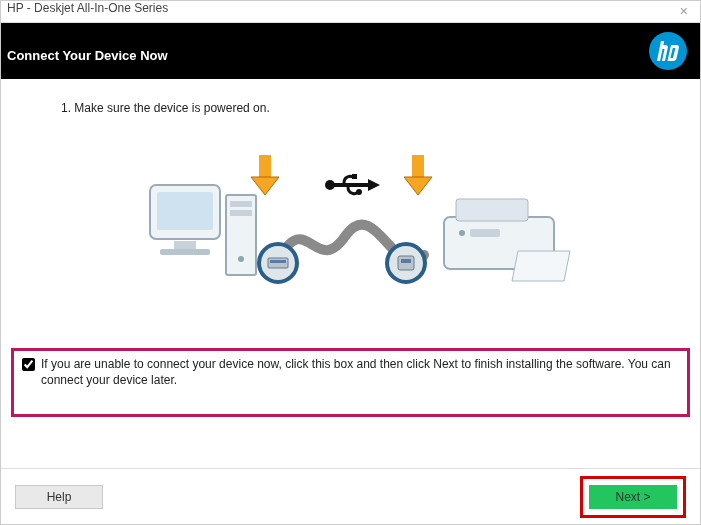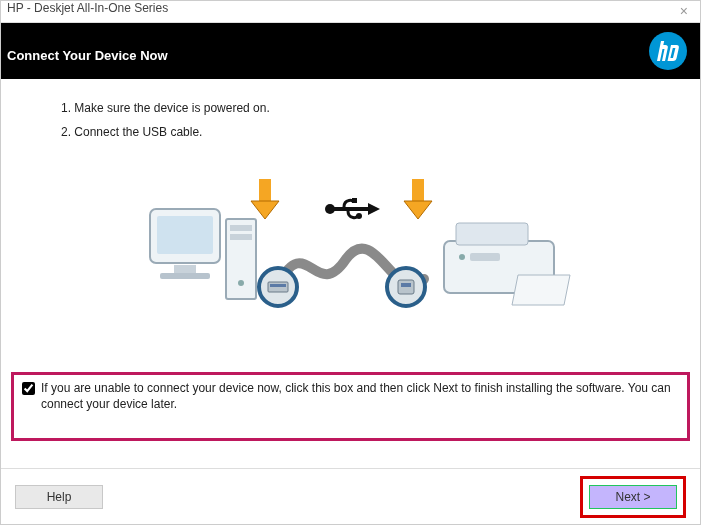--- a/index.html
+++ b/index.html
@@ -96,22 +96,22 @@
       color: #9a9a9a;
       cursor: default;
     }
     .spacer { flex: 1; }
     .next-wrap {
       border: 3px solid #d50000;
       padding: 6px;
       display: inline-flex;
     }
     .btn-next {
-      border: 1px solid #22c55e;
-      background: #c4b5fd;
+      border: 5px solid #22c55e;
+      background: #22c55e;
     }
   </style>
 </head>
 <body>
 
 <div class="titlebar">
   <span class="titlebar-title">HP - Deskjet All-In-One Series</span>
   <span class="titlebar-close">×</span>
 </div>
 
@@ -124,24 +124,20 @@
       <path d="M24 14 L28.5 14 C30.5 14 31.2 15.2 30.8 17 L28.6 27 C28.2 28.8 27 30 25 30 L19.5 30 L23 14 Z M24.8 17 L22.4 27 L25 27 L27.4 17 Z"></path>
     </g>
   </svg>
 </div>
 
 <div class="content">
   <div class="step">
     <span>1.</span>
     <span>Make sure the device is powered on.</span>
   </div>
-  <div class="step">
-    <span>2.</span>
-    <span>Connect the USB cable.</span>
-  </div>
 
   <div class="illustration-wrap">
     <svg class="illustration" viewBox="0 0 430 160">
 
       <g transform="translate(105,0)">
         <rect x="8" y="0" width="12" height="22" fill="#f5a623"></rect>
         <path d="M0 22 L28 22 L14 40 Z" fill="#f5a623" stroke="#b36b00" stroke-width="1"></path>
       </g>
 
       <g transform="translate(258,0)">

